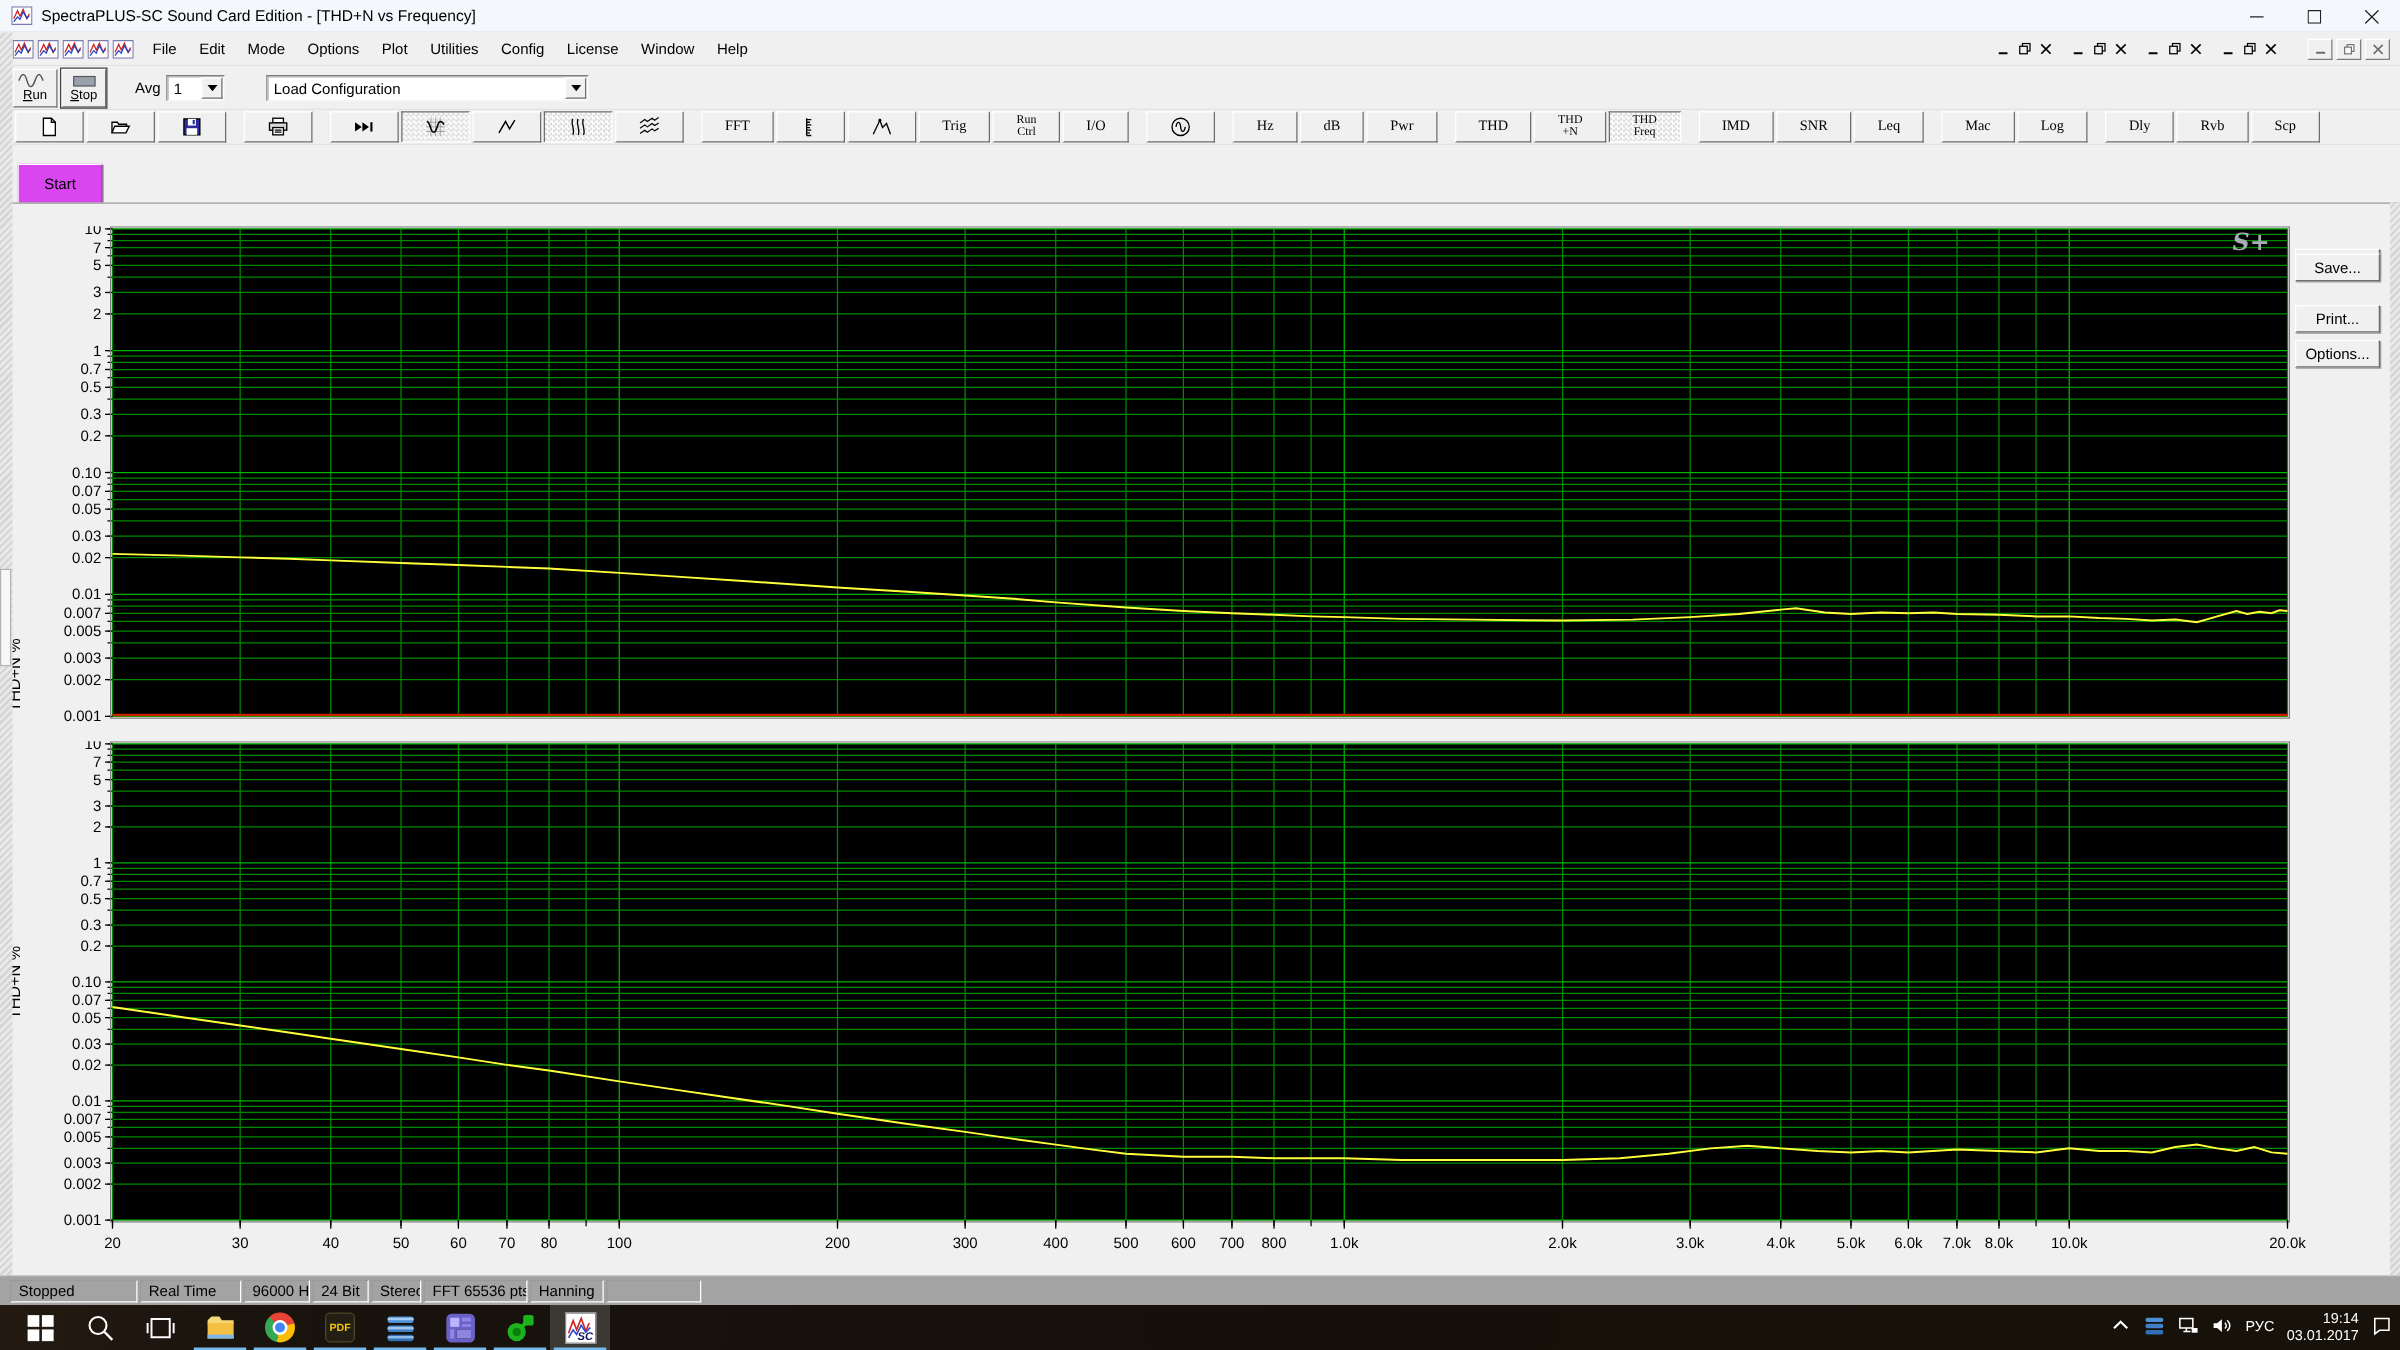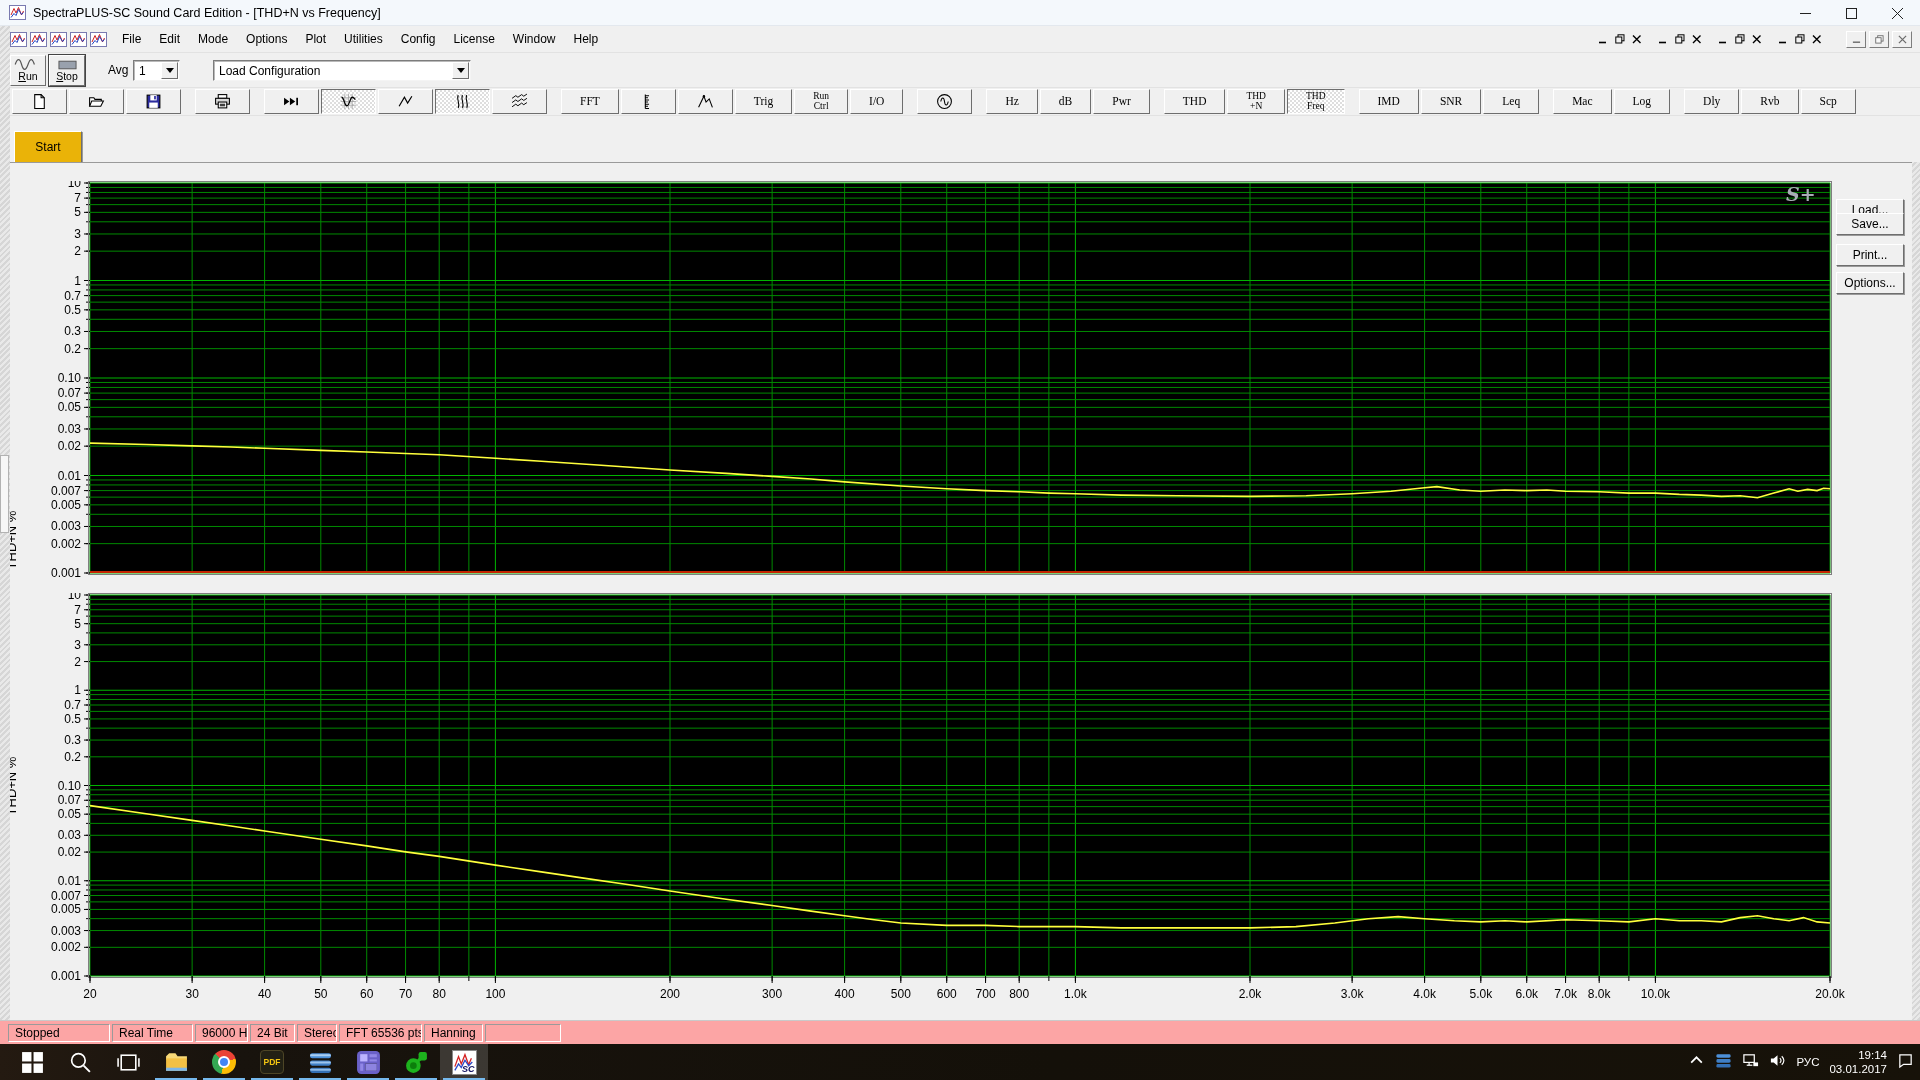--- a/index.html
+++ b/index.html
@@ -43,35 +43,35 @@
   #cfg-combo { left:213px; width:258px; }
 
   .toolbar-b { position:absolute; left:0; top:88px; width:1920px; height:28px; background:#f0f0f0; display:flex; align-items:center; padding-left:12px; border-bottom:1px solid #e2e2e2; }
   .tb { height:25px; min-width:28px; margin-right:2px; background:#f0f0f0; border:1px solid; border-color:#fff #6e6e6e #6e6e6e #fff; display:flex; align-items:center; justify-content:center; font-family:"Liberation Serif","DejaVu Serif",serif; font-size:11.5px; white-space:pre-line; text-align:center; line-height:1.0; padding:0 18px; }
   .tb.two { font-size:9.5px; }
   .tb.gap { margin-left:12px; }
   .tb.pressed { border-color:#6e6e6e #fff #fff #6e6e6e; background-image:repeating-conic-gradient(#ffffff 0% 25%, #dedede 0% 50%); background-size:4px 4px; }
   .tb svg { width:17px; height:17px; }
 
   
-  .start-btn { position:absolute; left:14px; top:131px; width:68px; height:32px; background:#eab308; border:1px solid; border-color:#fff #6e6e6e #6e6e6e #fff; box-shadow:1px 1px 0 #9a9a9a; font-size:12px; display:flex; align-items:center; justify-content:center; }
+  .start-btn { position:absolute; left:14px; top:131px; width:68px; height:32px; background:#d946ef; border:1px solid; border-color:#fff #6e6e6e #6e6e6e #fff; box-shadow:1px 1px 0 #9a9a9a; font-size:12px; display:flex; align-items:center; justify-content:center; }
   .client { position:absolute; left:0; top:162px; width:1920px; height:858px; background:#f0f0f0; border-top:1px solid #9a9a9a; }
   .plot-title { position:absolute; left:90px; top:3px; width:1490px; text-align:center; font-size:12.5px; }
   .ylab { position:absolute; width:160px; height:20px; text-align:center; transform:rotate(-90deg); font-size:13px; }
   .xlab { position:absolute; left:90px; top:839px; width:1740px; text-align:center; font-size:12.5px; }
   .watermark { position:absolute; left:1786px; top:20px; font-family:"DejaVu Serif","Liberation Serif",serif; font-style:italic; font-weight:bold; font-size:19px; color:#a8adb5; z-index:5; }
   .side-btn { position:absolute; left:1836px; width:68px; height:22px; background:#f0f0f0; border:1px solid; border-color:#fff #6e6e6e #6e6e6e #fff; box-shadow:1px 1px 0 #9a9a9a; font-size:12px; display:flex; align-items:center; justify-content:center; }
   .plot-svg { position:absolute; left:0; }
 
   
   .edge { position:absolute; background:repeating-linear-gradient(135deg,#e9e9e9 0 2px,#d6d6d6 2px 4px); }
   .edge-tab { position:absolute; left:0; top:455px; width:9px; height:78px; background:#f7f7f7; border:1px solid #b2b2b2; }
 
   
-  .statusbar { position:absolute; left:0; top:1020px; width:1920px; height:24px; background:#fca5a5; border-top:1px solid #c9c9c9; }
+  .statusbar { position:absolute; left:0; top:1020px; width:1920px; height:24px; background:#a3a3a3; border-top:1px solid #c9c9c9; }
   .spanel { position:absolute; top:3px; height:18px; border:1px solid; border-color:#9a9a9a #fff #fff #9a9a9a; font-size:12px; padding:1px 0 0 6px; white-space:nowrap; overflow:hidden; }
 
   
   .taskbar { position:absolute; left:0; top:1044px; width:1920px; height:36px; background:linear-gradient(90deg,#241a11 0%,#18130d 12%,#141009 55%,#171209 100%); display:flex; align-items:center; }
   .tslot { width:48px; height:36px; display:flex; align-items:center; justify-content:center; position:relative; flex:0 0 auto; }
   .tslot.open::after { content:""; position:absolute; left:3px; right:3px; bottom:0; height:2px; background:#76b9ed; }
   .tslot.active { background:rgba(255,255,255,0.16); }
   .tslot svg { width:25px; height:25px; }
   .chrome { width:24px; height:24px; border-radius:50%; background:conic-gradient(from -45deg,#ea4335 0 33%,#fbbc05 0 66%,#34a853 0 100%); position:relative; }
   .chrome::before { content:""; position:absolute; inset:6px; background:#4285f4; border:2px solid #fff; border-radius:50%; }
@@ -322,21 +322,21 @@
   </div>
 
 <div class="start-btn">Start</div>
 
 <div class="client">
   <div class="ylab" style="left:-66px; top:367px;">THD+N %</div>
   <div class="ylab" style="left:-66px; top:613px;">THD+N %</div>
   <div class="watermark">S+</div>
   <div id="side-btns">
       <div class="side-btn" style="top: 36px;">Load...</div>
-      <div class="side-btn" style="top: 50px;">Save...</div>
+      <div class="side-btn" style="top: 40px;">Save...</div>
       <div class="side-btn" style="top: 81px;">Print...</div>
       <div class="side-btn" style="top: 109px;">Options...</div>
     </div>
   <svg id="plot1" class="plot-svg" style="top:18px" width="1920" height="422" viewBox="0 180 1920 422">
       <rect x="90" y="182" width="1740" height="390" fill="#000000"></rect>
       <line x1="90" x2="90" y1="182" y2="572" stroke="#008a00"></line>
       <line x1="192.13293025229513" x2="192.13293025229513" y1="182" y2="572" stroke="#008a00"></line>
       <line x1="264.5973974851091" x2="264.5973974851091" y1="182" y2="572" stroke="#008a00"></line>
       <line x1="320.8052050297818" x2="320.8052050297818" y1="182" y2="572" stroke="#008a00"></line>
       <line x1="366.7303277374042" x2="366.7303277374042" y1="182" y2="572" stroke="#008a00"></line>

